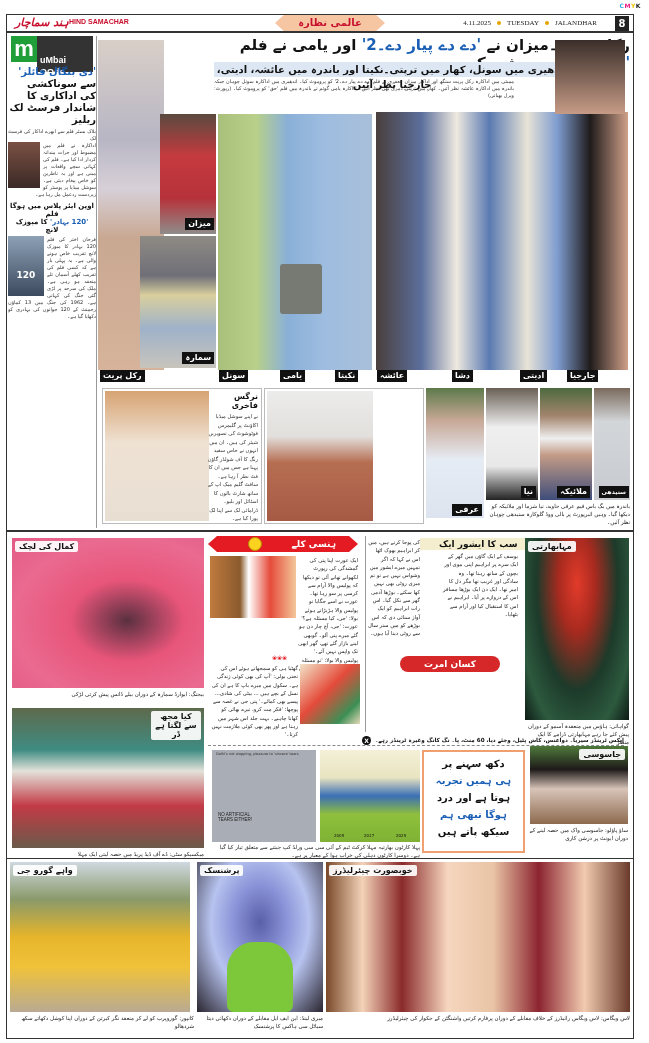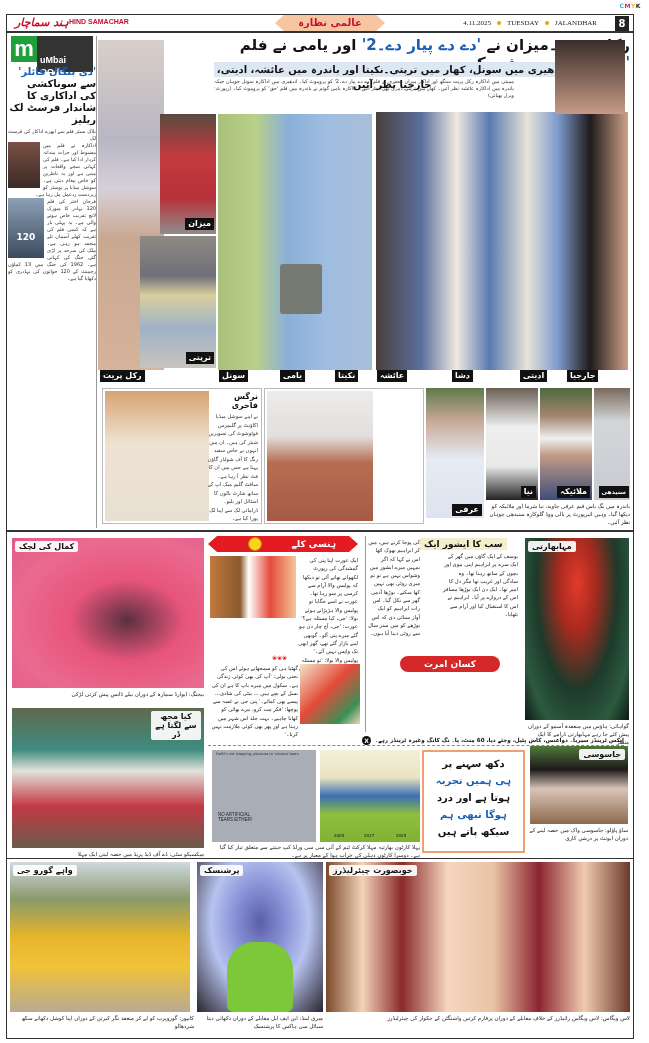--- a/index.html
+++ b/index.html
@@ -48,21 +48,21 @@
 
   
   .hr-thick { position: absolute; left: 7px; width: 626px; height: 2px; background: #333; }
   .label-box { position: absolute; background: rgba(255,255,255,0.92); color: #111; font-weight: bold; font-size: 8px; padding: 1px 4px; border-radius: 2px; }
   .caption { position: absolute; font-size: 5.5px; line-height: 8px; color: #222; text-align: right; }
   .hansi-banner { position: absolute; left: 208px; top: 536px; width: 150px; height: 16px; background: #e41b23; clip-path: polygon(6% 0, 94% 0, 100% 50%, 94% 100%, 6% 100%, 0 50%); color: #fff; font-weight: bold; font-size: 9px; text-align: right; padding-right: 22px; line-height: 16px; }
   .smiley { position: absolute; left: 248px; top: 537px; width: 14px; height: 14px; border-radius: 50%; background: #ffd21f; border: 1px solid #b58900; }
   .joke-text { position: absolute; font-size: 5.3px; line-height: 8.3px; color: #222; text-align: right; }
   .ornament { position: absolute; color: #e41b23; font-size: 6px; }
   .story-col { position: absolute; font-size: 5.3px; line-height: 8.3px; color: #222; text-align: right; }
-  .boxed-head { position: absolute; background: #f4eecf; font-weight: bold; font-size: 9px; padding: 1px 4px; color: #111; }
+  .boxed-head { position: absolute; background: #f4eecf; font-weight: bold; font-size: 9px; padding: 1px 19px; color: #111; }
   .kisan { position: absolute; left: 400px; top: 656px; width: 100px; height: 16px; background: #d62828; border-radius: 8px; color: #fff; font-weight: bold; font-size: 9px; text-align: center; line-height: 16px; }
   .ticker { position: absolute; left: 208px; top: 735px; width: 416px; height: 11px; font-size: 5.6px; font-weight: bold; color: #111; text-align: right; line-height: 11px; border-bottom: 1px dashed #888; }
   .x-logo { display: inline-block; width: 9px; height: 9px; background: #111; color: #fff; font-size: 6px; line-height: 9px; text-align: center; border-radius: 50%; margin: 0 2px; vertical-align: middle; }
   .quote-box { position: absolute; left: 422px; top: 750px; width: 103px; height: 103px; border: 2px solid #f0a070; background: #fff; text-align: center; font-weight: bold; font-size: 10px; line-height: 17px; padding-top: 3px; }
   .quote-box .blue { color: #1a5fb4; }
 </style>
 </head>
 <body>
 
 <div class="cmyk">
@@ -94,41 +94,46 @@
     </div>
   </div>
   <div class="left-head urdu">
     <span class="blue">'دی بنگال فائلز'</span>
     <span>سے سوناکشی کی اداکاری کا شاندار فرسٹ لک ریلیز</span>
   </div>
   <div class="small-text urdu">بلاک بسٹر فلم سے ابھرے اداکار کی فرسٹ لک</div>
   <div class="portrait"></div>
   <div class="small-text urdu">اداکارہ نے فلم میں مضبوط اور جرات مندانہ کردار ادا کیا ہے۔ فلم کی کہانی سچے واقعات پر مبنی ہے اور یہ ناظرین کو خاص پیغام دیتی ہے۔ سوشل میڈیا پر پوسٹر کو زبردست ردعمل مل رہا ہے۔</div>
   <div style="clear:both"></div>
+  <div class="sub-head urdu">
+    <span>اوپن ایئر پلاس میں ہوگا فلم</span><br>
+    <span class="blue">'120 بہادر'</span>
+    <span>کا میوزک لانچ</span>
+  </div>
   <div class="poster120">120</div>
   <div class="small-text urdu">فرحان اختر کی فلم 120 بہادر کا میوزک لانچ تقریب خاص ہونے والی ہے۔ یہ پہلی بار ہے کہ کسی فلم کی تقریب کھلے آسمان تلے منعقد ہو رہی ہے۔ ملک کی سرحد پر لڑی گئی جنگ کی کہانی ہے۔ 1962 کی جنگ میں 13 کماؤں رجمنٹ کے 120 جوانوں کی بہادری کو دکھایا گیا ہے۔</div>
 </div>
 <div class="abs" style="left:96px;top:36px;width:1px;height:492px;background:#999"></div>
 
 <div class="headline1 urdu">
   <span>رکل پریت۔میزان نے</span>
   <span class="blue">'دے دے پیار دے۔2'</span>
   <span>اور یامی نے فلم</span>
   <span class="blue">'حق'</span>
   <span>کی پروموشن کی</span>
 </div>
 <div class="headline2 urdu">اندھیری میں سونل، کھار میں ترپتی۔نکیتا اور باندرہ میں عائشہ، ادیتی، جارجیا نظر آئیں</div>
 <div class="lead urdu">ممبئی میں اداکارہ رکل پریت سنگھ اور اداکار میزان جعفری نے فلم 'دے دے پیار دے۔2' کو پروموٹ کیا۔ اندھیری میں اداکارہ سونل چوہان جبکہ باندرہ میں اداکارہ عائشہ نظر آئیں۔ کھار میں ترپتی ڈمری بھی نظر آئیں۔ اداکارہ یامی گوتم نے باندرہ میں فلم 'حق' کو پروموٹ کیا۔ (رپورٹ: ویرل بھیانی)</div>
 
 <div class="photo" style="left:98px;top:40px;width:66px;height:330px;background:linear-gradient(180deg,#d9cfc8 0%,#b8b6c4 30%,#d7d0d8 45%,#c9a892 60%,#d6b39a 100%);"></div>
 <div class="photo" style="left:160px;top:114px;width:56px;height:120px;background:linear-gradient(180deg,#5a4a3f 0%,#c53a3f 35%,#b6323a 70%,#8f8c8a 100%);">
   <span class="name-tag urdu" style="right:2px;bottom:4px">میزان</span>
 </div>
 <div class="photo" style="left:140px;top:236px;width:76px;height:132px;background:linear-gradient(180deg,#8e8a84 0%,#6f6f78 30%,#d9cf9e 45%,#9fb2c9 70%,#c8c4bc 100%);">
-  <span class="name-tag urdu" style="right:2px;bottom:4px">ترپتی</span>
+  <span class="name-tag urdu" style="right:2px;bottom:4px">سمارہ</span>
 </div>
 <span class="name-tag urdu" style="left:100px;top:370px">رکل پریت</span>
 
 <div class="photo" style="left:218px;top:114px;width:154px;height:256px;background:linear-gradient(90deg,#a9c07a 0%,#b8d08a 25%,#8ab0d8 45%,#9fbde0 70%,#a8bfd9 100%);">
   <div class="abs" style="left:62px;top:150px;width:42px;height:50px;background:#777a72;border-radius:3px"></div>
 </div>
 <span class="name-tag urdu" style="left:219px;top:370px">سونل</span>
 <span class="name-tag urdu" style="left:280px;top:370px">یامی</span>
 <span class="name-tag urdu" style="left:335px;top:370px">نکیتا</span>
 

